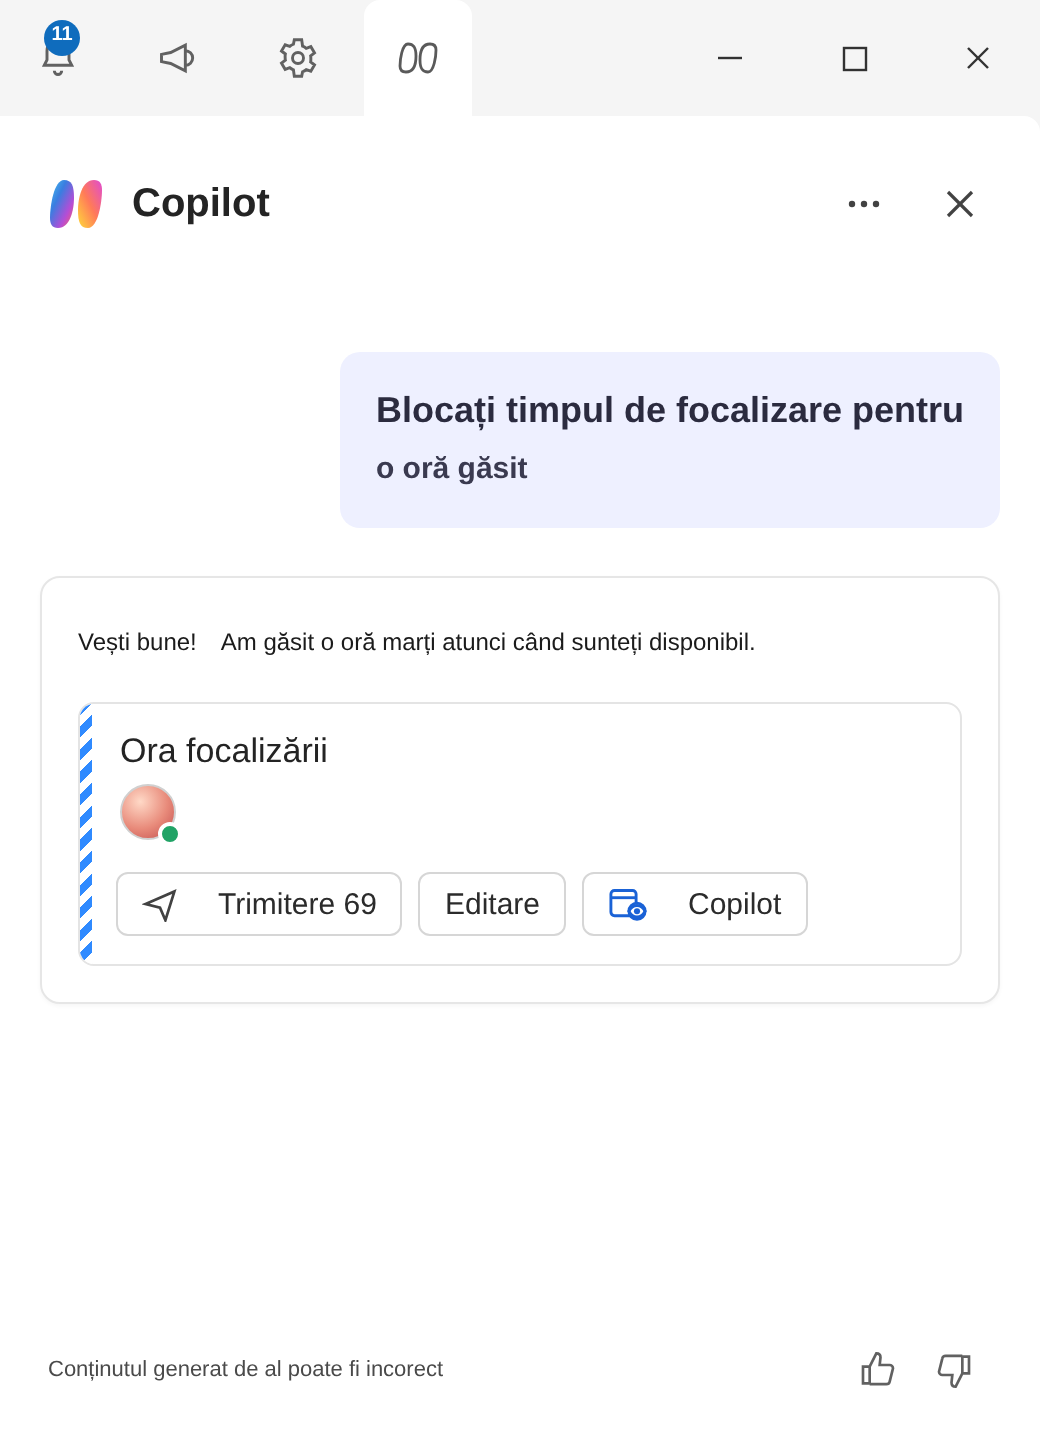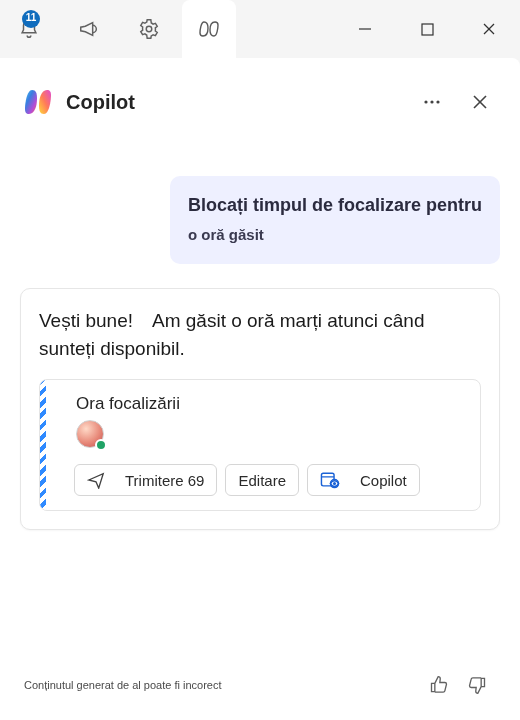--- a/index.html
+++ b/index.html
@@ -119,31 +119,31 @@
 
   
   .assist-card {
     background: #ffffff;
     border: 1px solid #e6e6e6;
     border-radius: 10px;
     padding: 18px 18px 18px 18px;
     box-shadow: 0 1px 2px rgba(0,0,0,0.04);
   }
   .assist-text {
-    font-size: 19px;
+    font-size: 12px;
     line-height: 28px;
     color: #1b1b1b;
     margin-bottom: 16px;
   }
 
   
   .event-card {
     border: 1px solid #e4e4e4;
     border-radius: 8px;
-    padding: 14px 14px 14px 32px;
+    padding: 14px 14px 14px 16px;
     position: relative;
     overflow: hidden;
   }
   .event-stripe {
     position: absolute;
     left: 0; top: 0; bottom: 0;
     width: 6px;
     background: repeating-linear-gradient(
       135deg,
       #2f8aff 0px, #2f8aff 4px,

